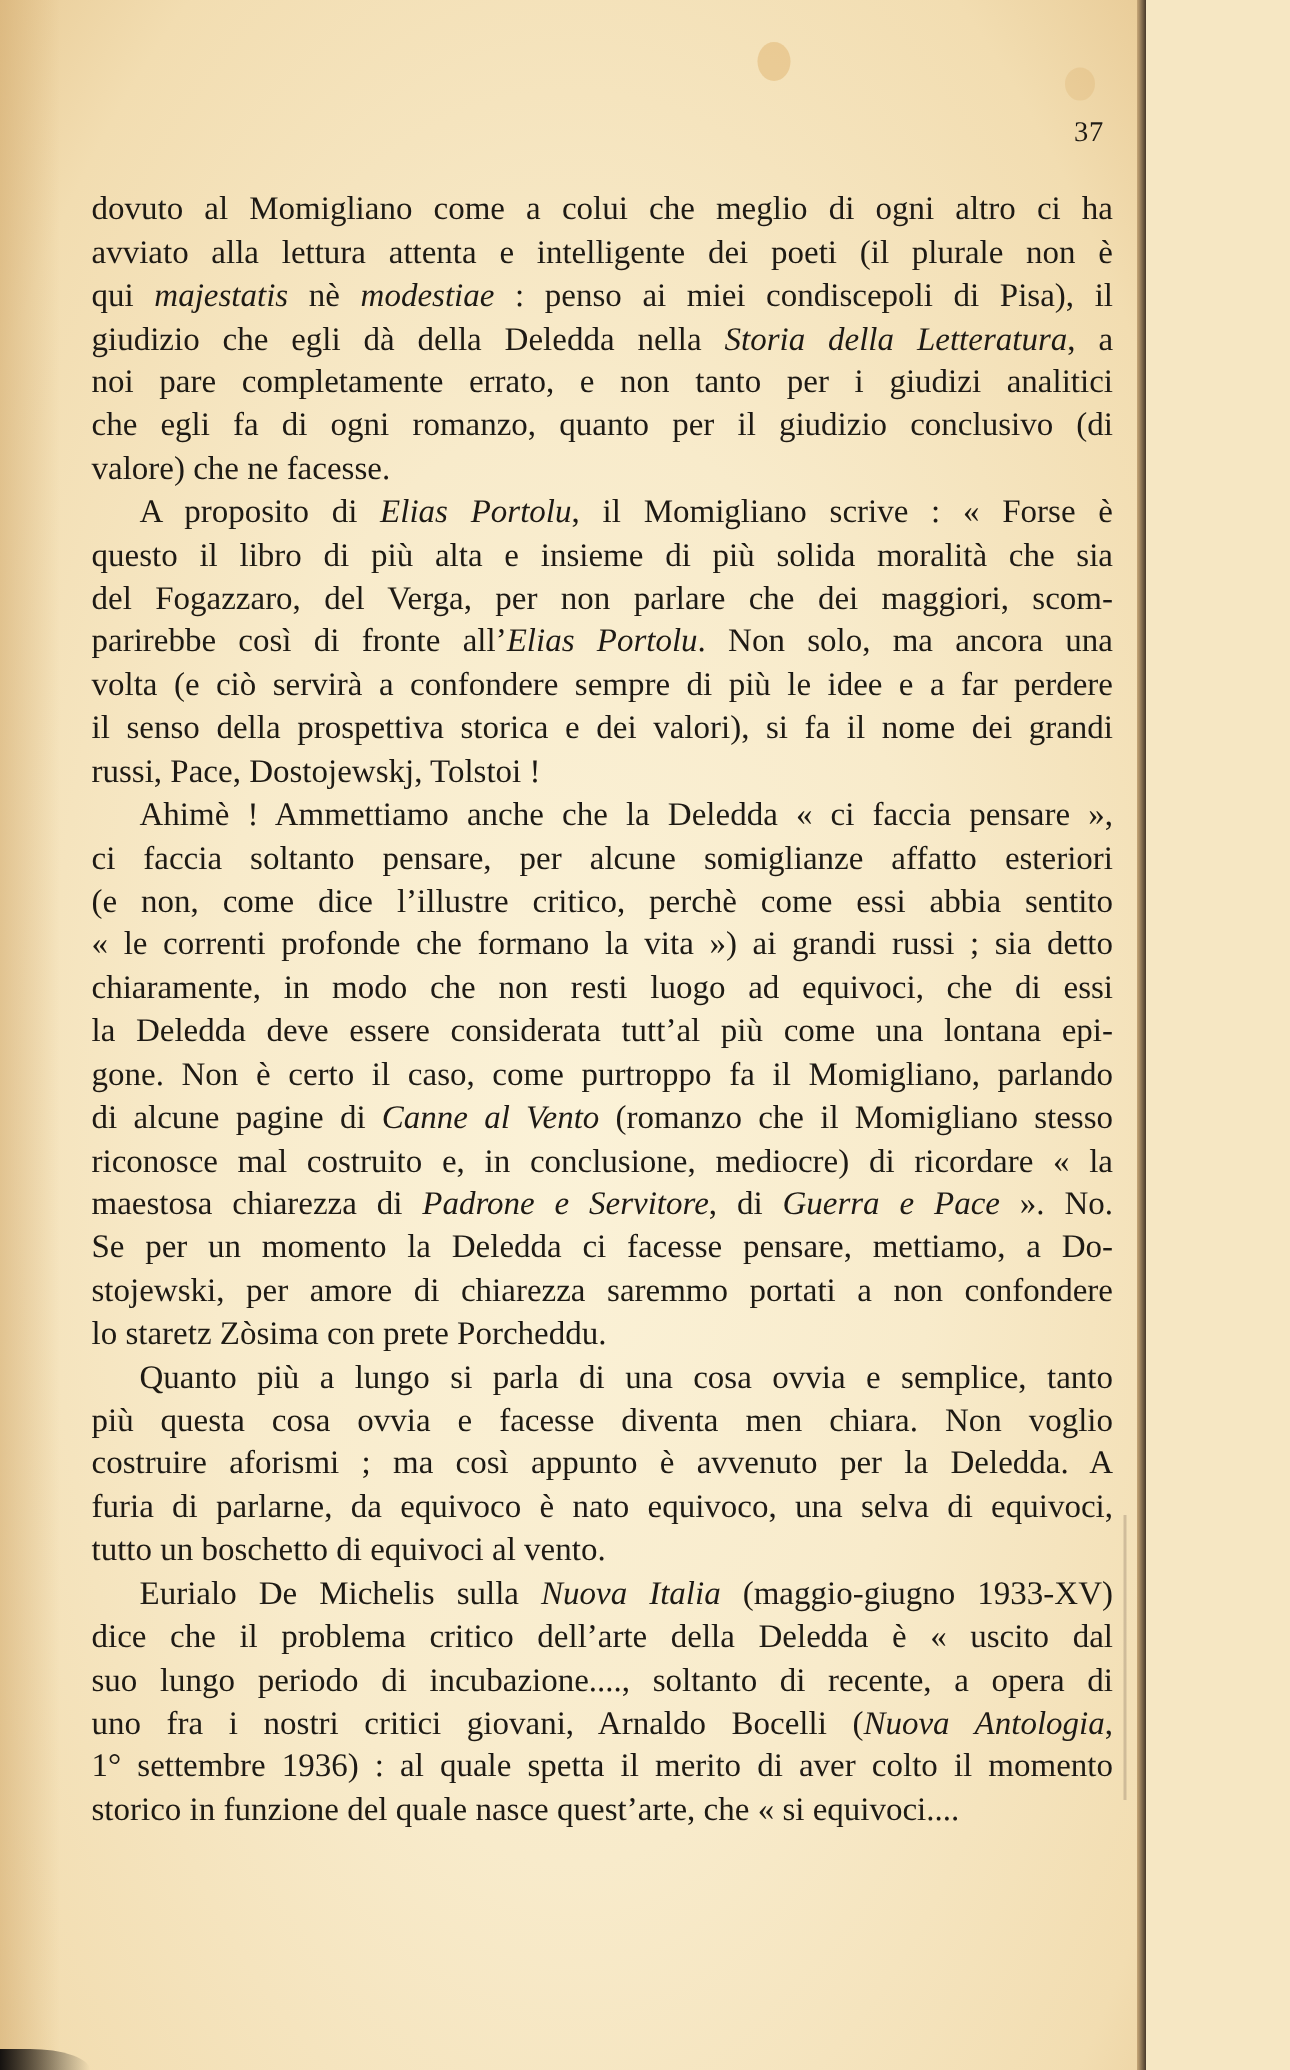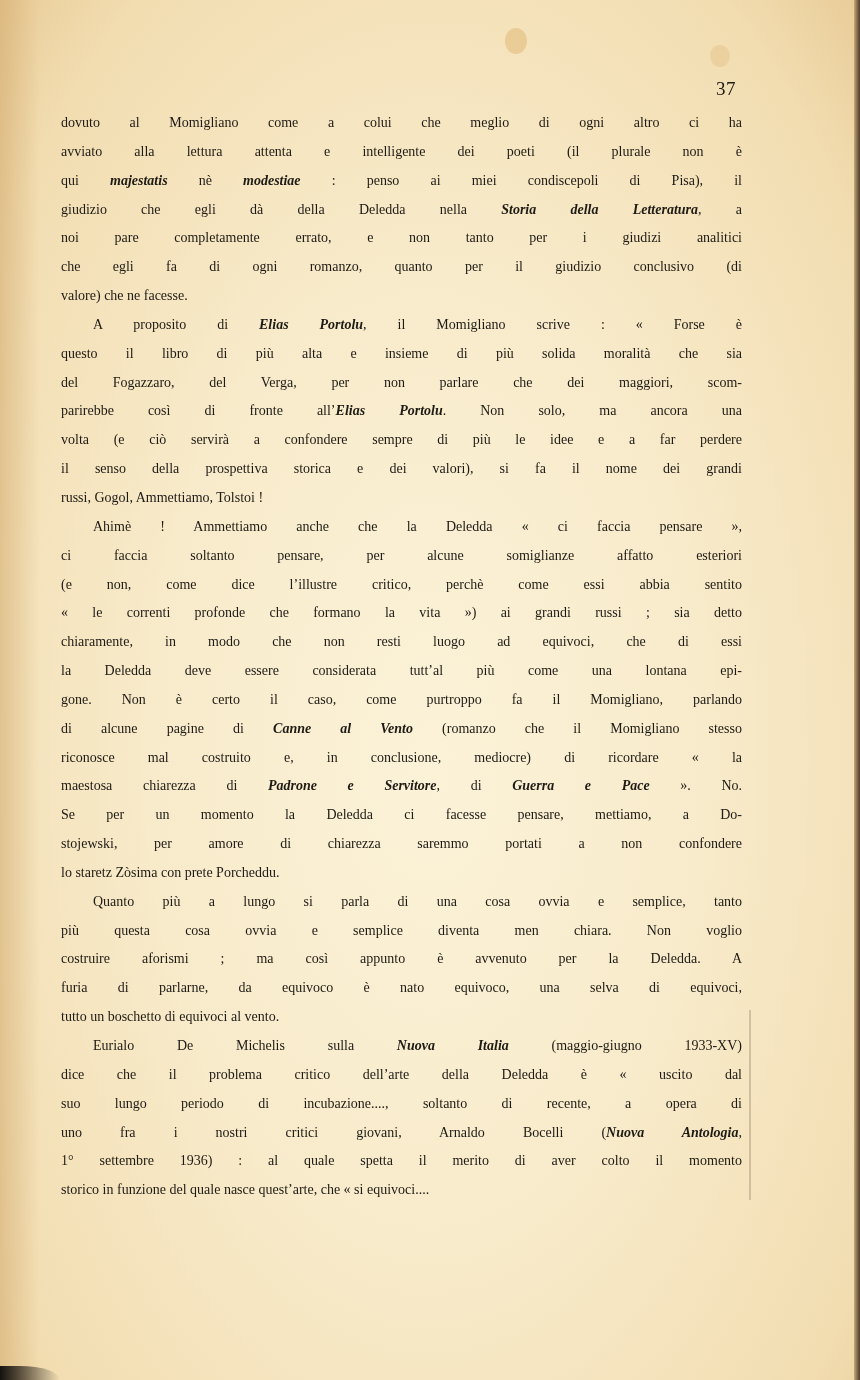--- a/index.html
+++ b/index.html
@@ -3,21 +3,21 @@
 <meta charset="utf-8">
 <style>
   html, body { margin: 0; padding: 0; }
   body {
     width: 860px; height: 1380px; overflow: hidden; position: relative;
     background: #f6e7c3;
     font-family: "Liberation Serif", "DejaVu Serif", serif;
     color: #1e1a14;
   }
   .page {
-    position: absolute; left: 0; top: 0; width: 860px; height: 1380px;
+    position: absolute; left: 0; top: 0; width: 764px; height: 1380px;
     background:
       radial-gradient(ellipse at 50% 55%, #fbf2d8 0%, #f8ebcb 45%, #f2ddb1 85%, #e9cc98 100%);
   }
   .left-edge {
     position: absolute; left: 0; top: 0; width: 40px; height: 1380px;
     background: linear-gradient(to right, rgba(210,170,110,0.55), rgba(240,215,170,0));
   }
   .right-edge {
     position: absolute; right: 0; top: 0; width: 6px; height: 1380px;
     background: linear-gradient(to right, #c8a878, #4a3b2a);
@@ -26,31 +26,31 @@
     position: absolute; left: 0; bottom: 0; width: 60px; height: 14px;
     background: linear-gradient(to right, #151210, rgba(40,30,20,0));
     border-top-right-radius: 40px 14px;
   }
   .stain { position: absolute; border-radius: 50%; background: rgba(214,160,80,0.35); }
   .page-number {
     position: absolute; left: 716px; top: 78px;
     font-size: 19px; letter-spacing: 0.5px;
   }
   .text-block {
-    position: absolute; left: 61px; top: 109px; width: 681px;
-    font-size: 14px; line-height: 28.85px;
+    position: absolute; left: 61px; top: 125px; width: 681px;
+    font-size: 22px; line-height: 28.85px;
   }
   .line {
     display: block; white-space: nowrap;
     text-align: justify; text-align-last: justify;
     height: 28.85px;
   }
   .line.last { text-align-last: left; }
   .line.indent { padding-left: 32px; }
-  .line i { font-style: italic; font-weight: bold; }
+  .line i { font-style: italic; }
   .margin-mark {
     position: absolute; left: 749px; top: 1010px; width: 2px; height: 190px;
     background: rgba(140,120,100,0.35);
   }
 </style>
 </head>
 <body>
 
 <div class="page">
   <div class="left-edge"></div>
@@ -72,40 +72,40 @@
         <span class="line"><span>che egli fa di ogni romanzo, quanto per il giudizio conclusivo (di</span></span>
         <span class="line last"><span>valore) che ne facesse.</span></span>
       </div>
       <div>
         <span class="line indent"><span>A proposito di </span><i>Elias Portolu</i><span>, il Momigliano scrive : « Forse è</span></span>
         <span class="line"><span>questo il libro di più alta e insieme di più solida moralità che sia</span></span>
         <span class="line"><span>del Fogazzaro, del Verga, per non parlare che dei maggiori, scom-</span></span>
         <span class="line"><span>parirebbe così di fronte all’</span><i>Elias Portolu</i><span>. Non solo, ma ancora una</span></span>
         <span class="line"><span>volta (e ciò servirà a confondere sempre di più le idee e a far perdere</span></span>
         <span class="line"><span>il senso della prospettiva storica e dei valori), si fa il nome dei grandi</span></span>
-        <span class="line last"><span>russi, Gogol, Ammettiamo, Tolstoi !</span></span>
+        <span class="line last"><span>russi, Pace, Dostojewskj, Tolstoi !</span></span>
       </div>
       <div>
         <span class="line indent"><span>Ahimè ! Ammettiamo anche che la Deledda « ci faccia pensare »,</span></span>
         <span class="line"><span>ci faccia soltanto pensare, per alcune somiglianze affatto esteriori</span></span>
         <span class="line"><span>(e non, come dice l’illustre critico, perchè come essi abbia sentito</span></span>
         <span class="line"><span>« le correnti profonde che formano la vita ») ai grandi russi ; sia detto</span></span>
         <span class="line"><span>chiaramente, in modo che non resti luogo ad equivoci, che di essi</span></span>
         <span class="line"><span>la Deledda deve essere considerata tutt’al più come una lontana epi-</span></span>
         <span class="line"><span>gone. Non è certo il caso, come purtroppo fa il Momigliano, parlando</span></span>
         <span class="line"><span>di alcune pagine di </span><i>Canne al Vento</i><span> (romanzo che il Momigliano stesso</span></span>
         <span class="line"><span>riconosce mal costruito e, in conclusione, mediocre) di ricordare « la</span></span>
         <span class="line"><span>maestosa chiarezza di </span><i>Padrone e Servitore</i><span>, di </span><i>Guerra e Pace</i><span> ». No.</span></span>
         <span class="line"><span>Se per un momento la Deledda ci facesse pensare, mettiamo, a Do-</span></span>
         <span class="line"><span>stojewski, per amore di chiarezza saremmo portati a non confondere</span></span>
         <span class="line last"><span>lo staretz Zòsima con prete Porcheddu.</span></span>
       </div>
       <div>
         <span class="line indent"><span>Quanto più a lungo si parla di una cosa ovvia e semplice, tanto</span></span>
-        <span class="line"><span>più questa cosa ovvia e semplice diventa men chiara. Non voglio</span></span>
+        <span class="line"><span>più questa cosa ovvia e facesse diventa men chiara. Non voglio</span></span>
         <span class="line"><span>costruire aforismi ; ma così appunto è avvenuto per la Deledda. A</span></span>
         <span class="line"><span>furia di parlarne, da equivoco è nato equivoco, una selva di equivoci,</span></span>
         <span class="line last"><span>tutto un boschetto di equivoci al vento.</span></span>
       </div>
       <div>
         <span class="line indent"><span>Eurialo De Michelis sulla </span><i>Nuova Italia</i><span> (maggio-giugno 1933-XV)</span></span>
         <span class="line"><span>dice che il problema critico dell’arte della Deledda è « uscito dal</span></span>
         <span class="line"><span>suo lungo periodo di incubazione...., soltanto di recente, a opera di</span></span>
         <span class="line"><span>uno fra i nostri critici giovani, Arnaldo Bocelli (</span><i>Nuova Antologia</i><span>,</span></span>
         <span class="line"><span>1° settembre 1936) : al quale spetta il merito di aver colto il momento</span></span>

